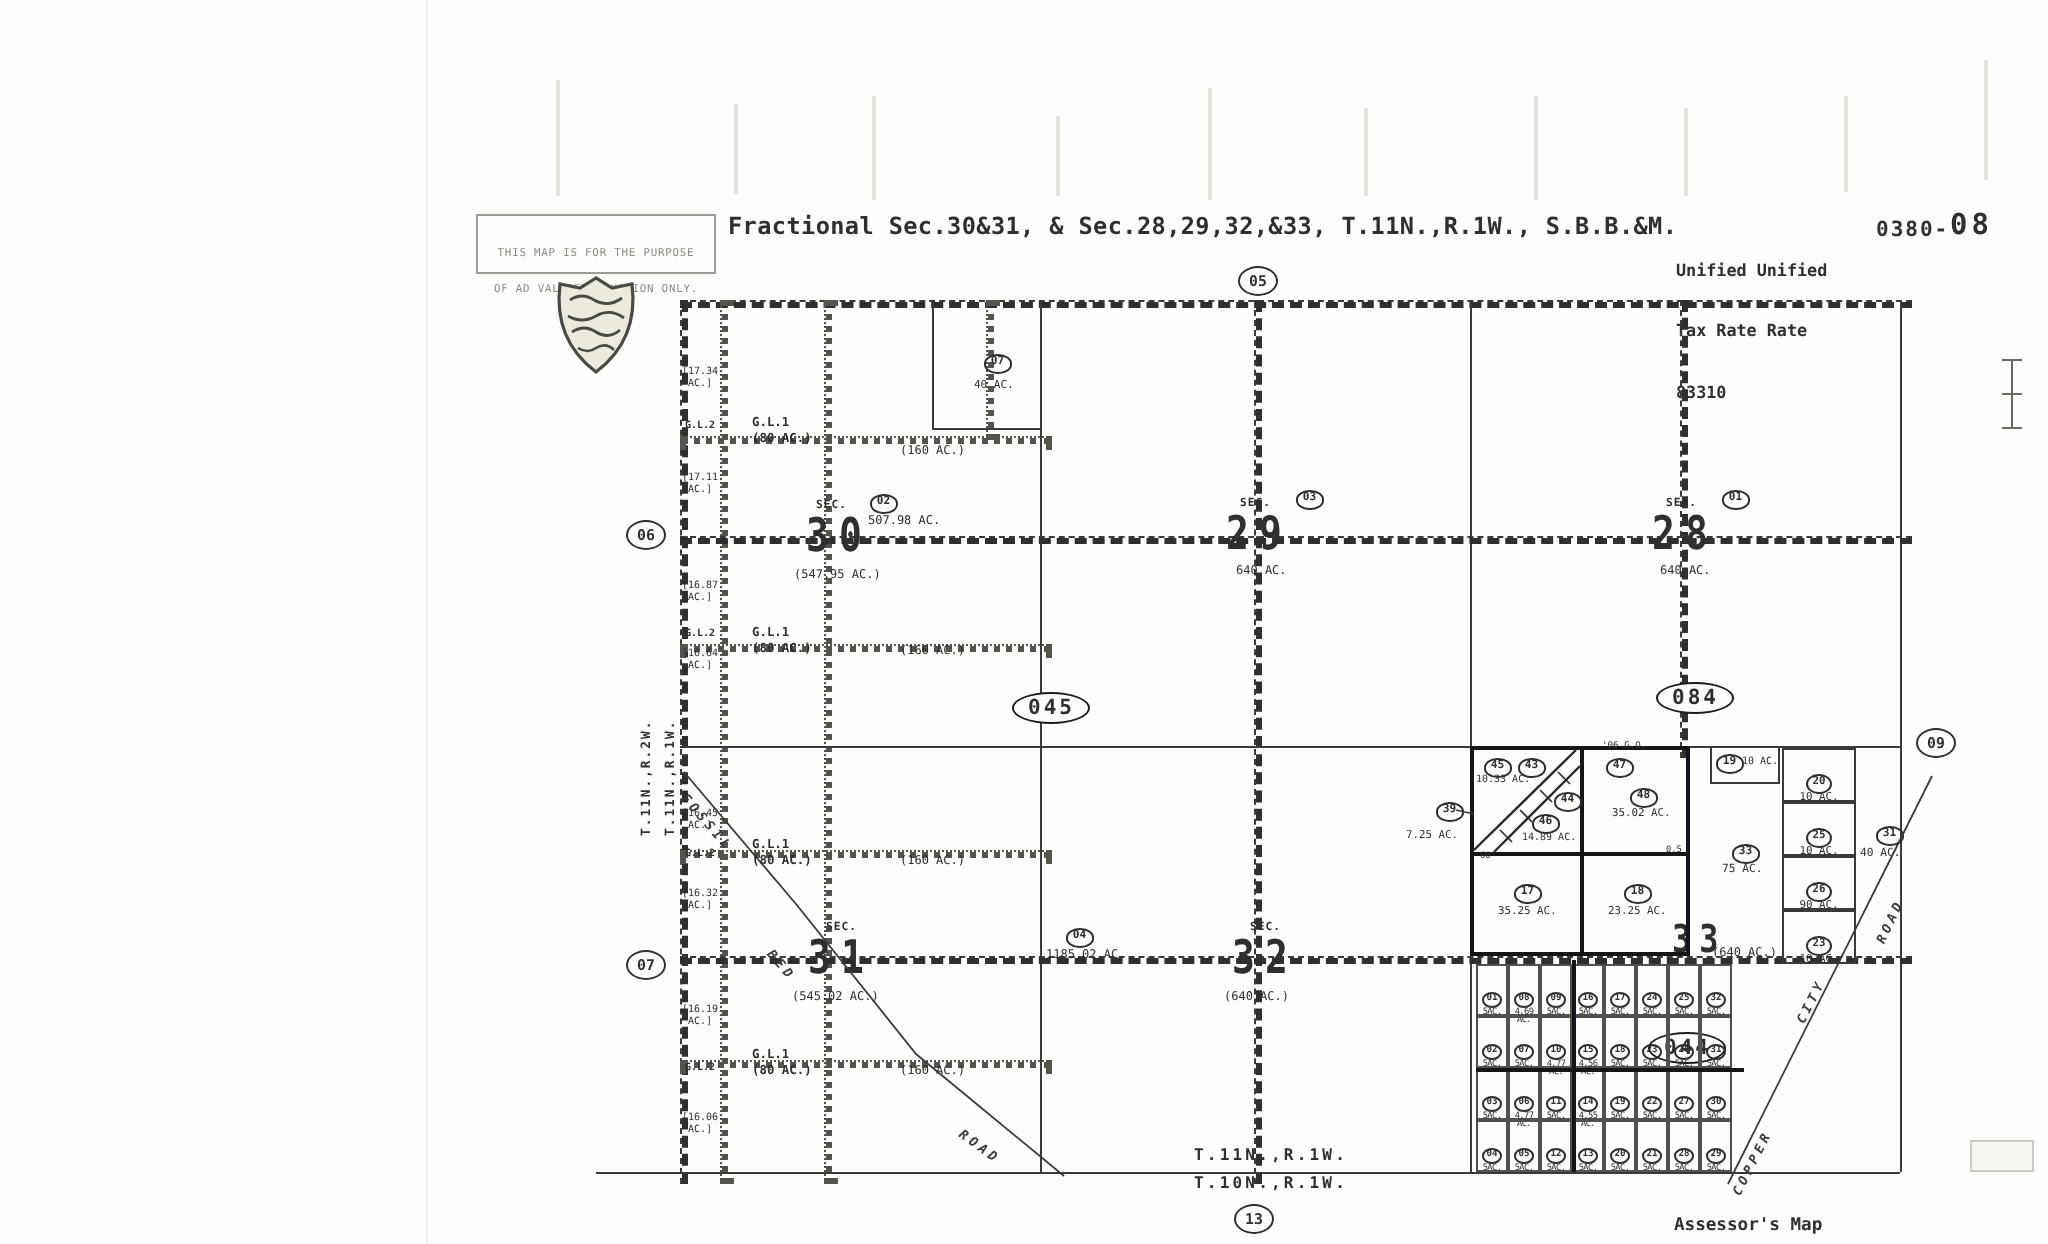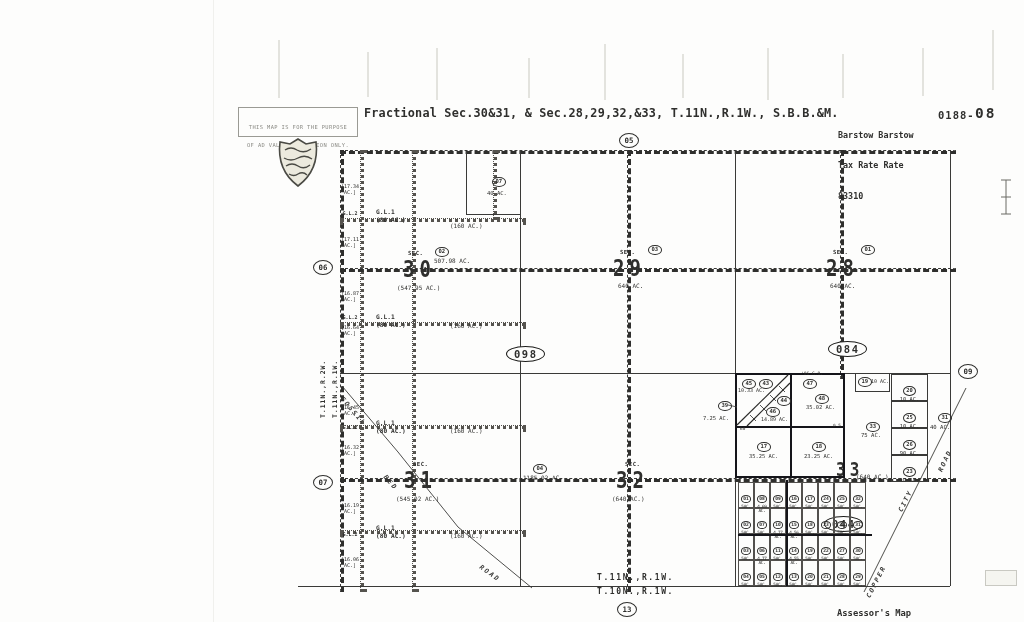--- a/index.html
+++ b/index.html
@@ -64,26 +64,26 @@
   <div class="artifact" style="left:992px;top:30px;height:60px"></div>
 
   <div class="t" style="left:238px;top:107px;width:118px;height:24px;border:1px solid #9a9a94;text-align:center;padding-top:4px;color:#8b8b85;font-size:5.4px;letter-spacing:.4px">
     <div>THIS MAP IS FOR THE PURPOSE</div>
     <div>OF AD VALOREM TAXATION ONLY.</div>
   </div>
 
   <div class="t b" style="left:364px;top:107px;font-size:11.8px;letter-spacing:.2px">Fractional Sec.30&amp;31, &amp; Sec.28,29,32,&amp;33, T.11N.,R.1W., S.B.B.&amp;M.</div>
 
   <div class="t b" style="left:838px;top:110px;font-size:8.4px;line-height:1.2">
-    <div>Barstow Barstow</div>
+    <div>Unified Unified</div>
     <div>Tax Rate Rate</div>
     <div>83310</div>
   </div>
 
-  <div class="t b" style="left:938px;top:110px;font-size:10.5px;letter-spacing:1px">0188-</div>
+  <div class="t b" style="left:938px;top:110px;font-size:10.5px;letter-spacing:1px">0380-</div>
   <div class="t b" style="left:975px;top:105px;font-size:14.5px;letter-spacing:2px">08</div>
 
   <svg width="52" height="56" style="left:272px;top:136px" viewBox="0 0 52 56">
     <path d="M26 3 L18 8 L8 6 C6 22 10 38 26 50 C42 38 46 22 44 6 L34 8 Z" fill="#eceade" stroke="#4a4a44" stroke-width="1.6"></path>
     <path d="M13 14 q6 -4 12 0 q7 4 14 -1" fill="none" stroke="#4a4a44" stroke-width="1.4"></path>
     <path d="M12 22 q7 4 14 0 q7 -4 14 1" fill="none" stroke="#4a4a44" stroke-width="1.4"></path>
     <path d="M14 30 q6 -4 12 0 q6 4 12 -1" fill="none" stroke="#4a4a44" stroke-width="1.4"></path>
     <path d="M17 38 q5 3 9 0 q5 -3 9 1" fill="none" stroke="#4a4a44" stroke-width="1.3"></path>
   </svg>
 
@@ -143,21 +143,21 @@
 
   <div class="t seclbl" style="left:625px;top:461px">SEC.</div>
   <div class="t secnum" style="left:616px;top:467px">32</div>
   <div class="t ac6" style="left:612px;top:496px">(640 AC.)</div>
   <span class="circ" style="left:533px;top:464px">04</span>
   <div class="t ac6" style="left:523px;top:475px">1185.02 AC.</div>
 
   <div class="t b" style="left:836px;top:459px;font-size:16px;letter-spacing:4px;transform:scaleY(1.2);transform-origin:top left">33</div>
   <div class="t ac6" style="left:856px;top:474px">(640 AC.)</div>
 
-  <div class="oval" style="left:506px;top:346px">098</div>
+  <div class="oval" style="left:506px;top:346px">045</div>
   <div class="oval" style="left:828px;top:341px">084</div>
   <div class="oval" style="left:824px;top:516px">044</div>
 
   <div class="pref" style="left:619px;top:133px">05</div>
   <div class="pref" style="left:313px;top:260px">06</div>
   <div class="pref" style="left:313px;top:475px">07</div>
   <div class="pref" style="left:958px;top:364px">09</div>
   <div class="pref" style="left:617px;top:602px">13</div>
 
   <div style="position:absolute;left:735px;top:373px;width:110px;height:105px;border:2.4px solid #15151a;box-sizing:border-box">

